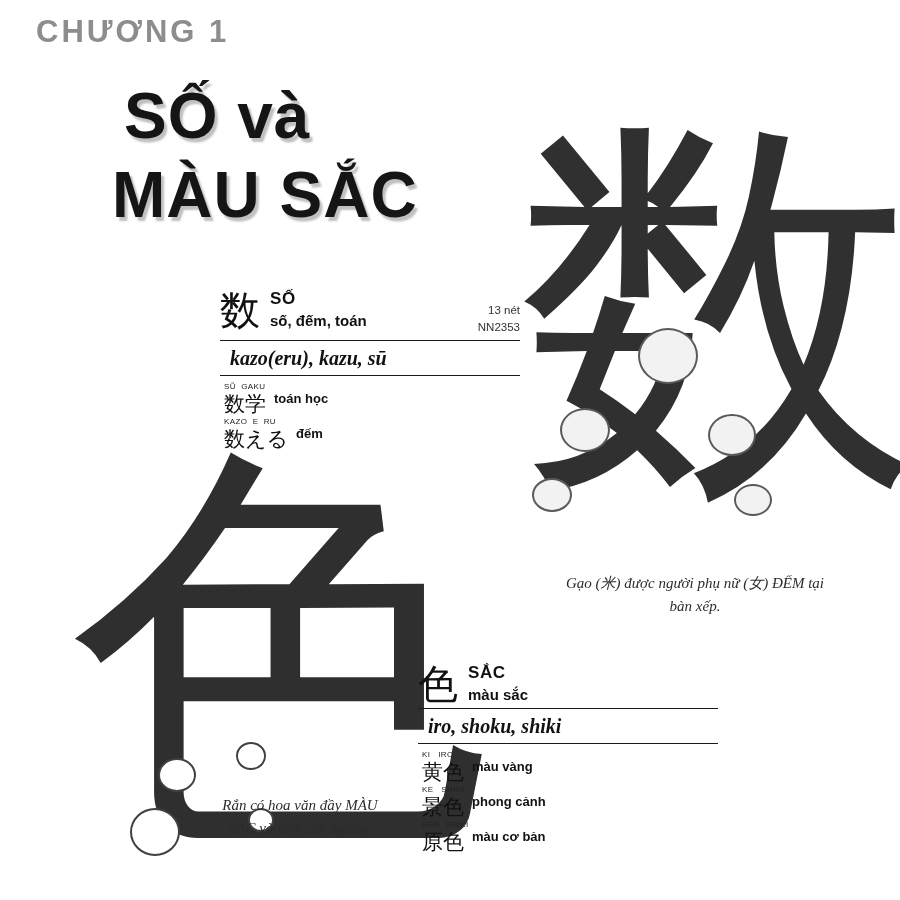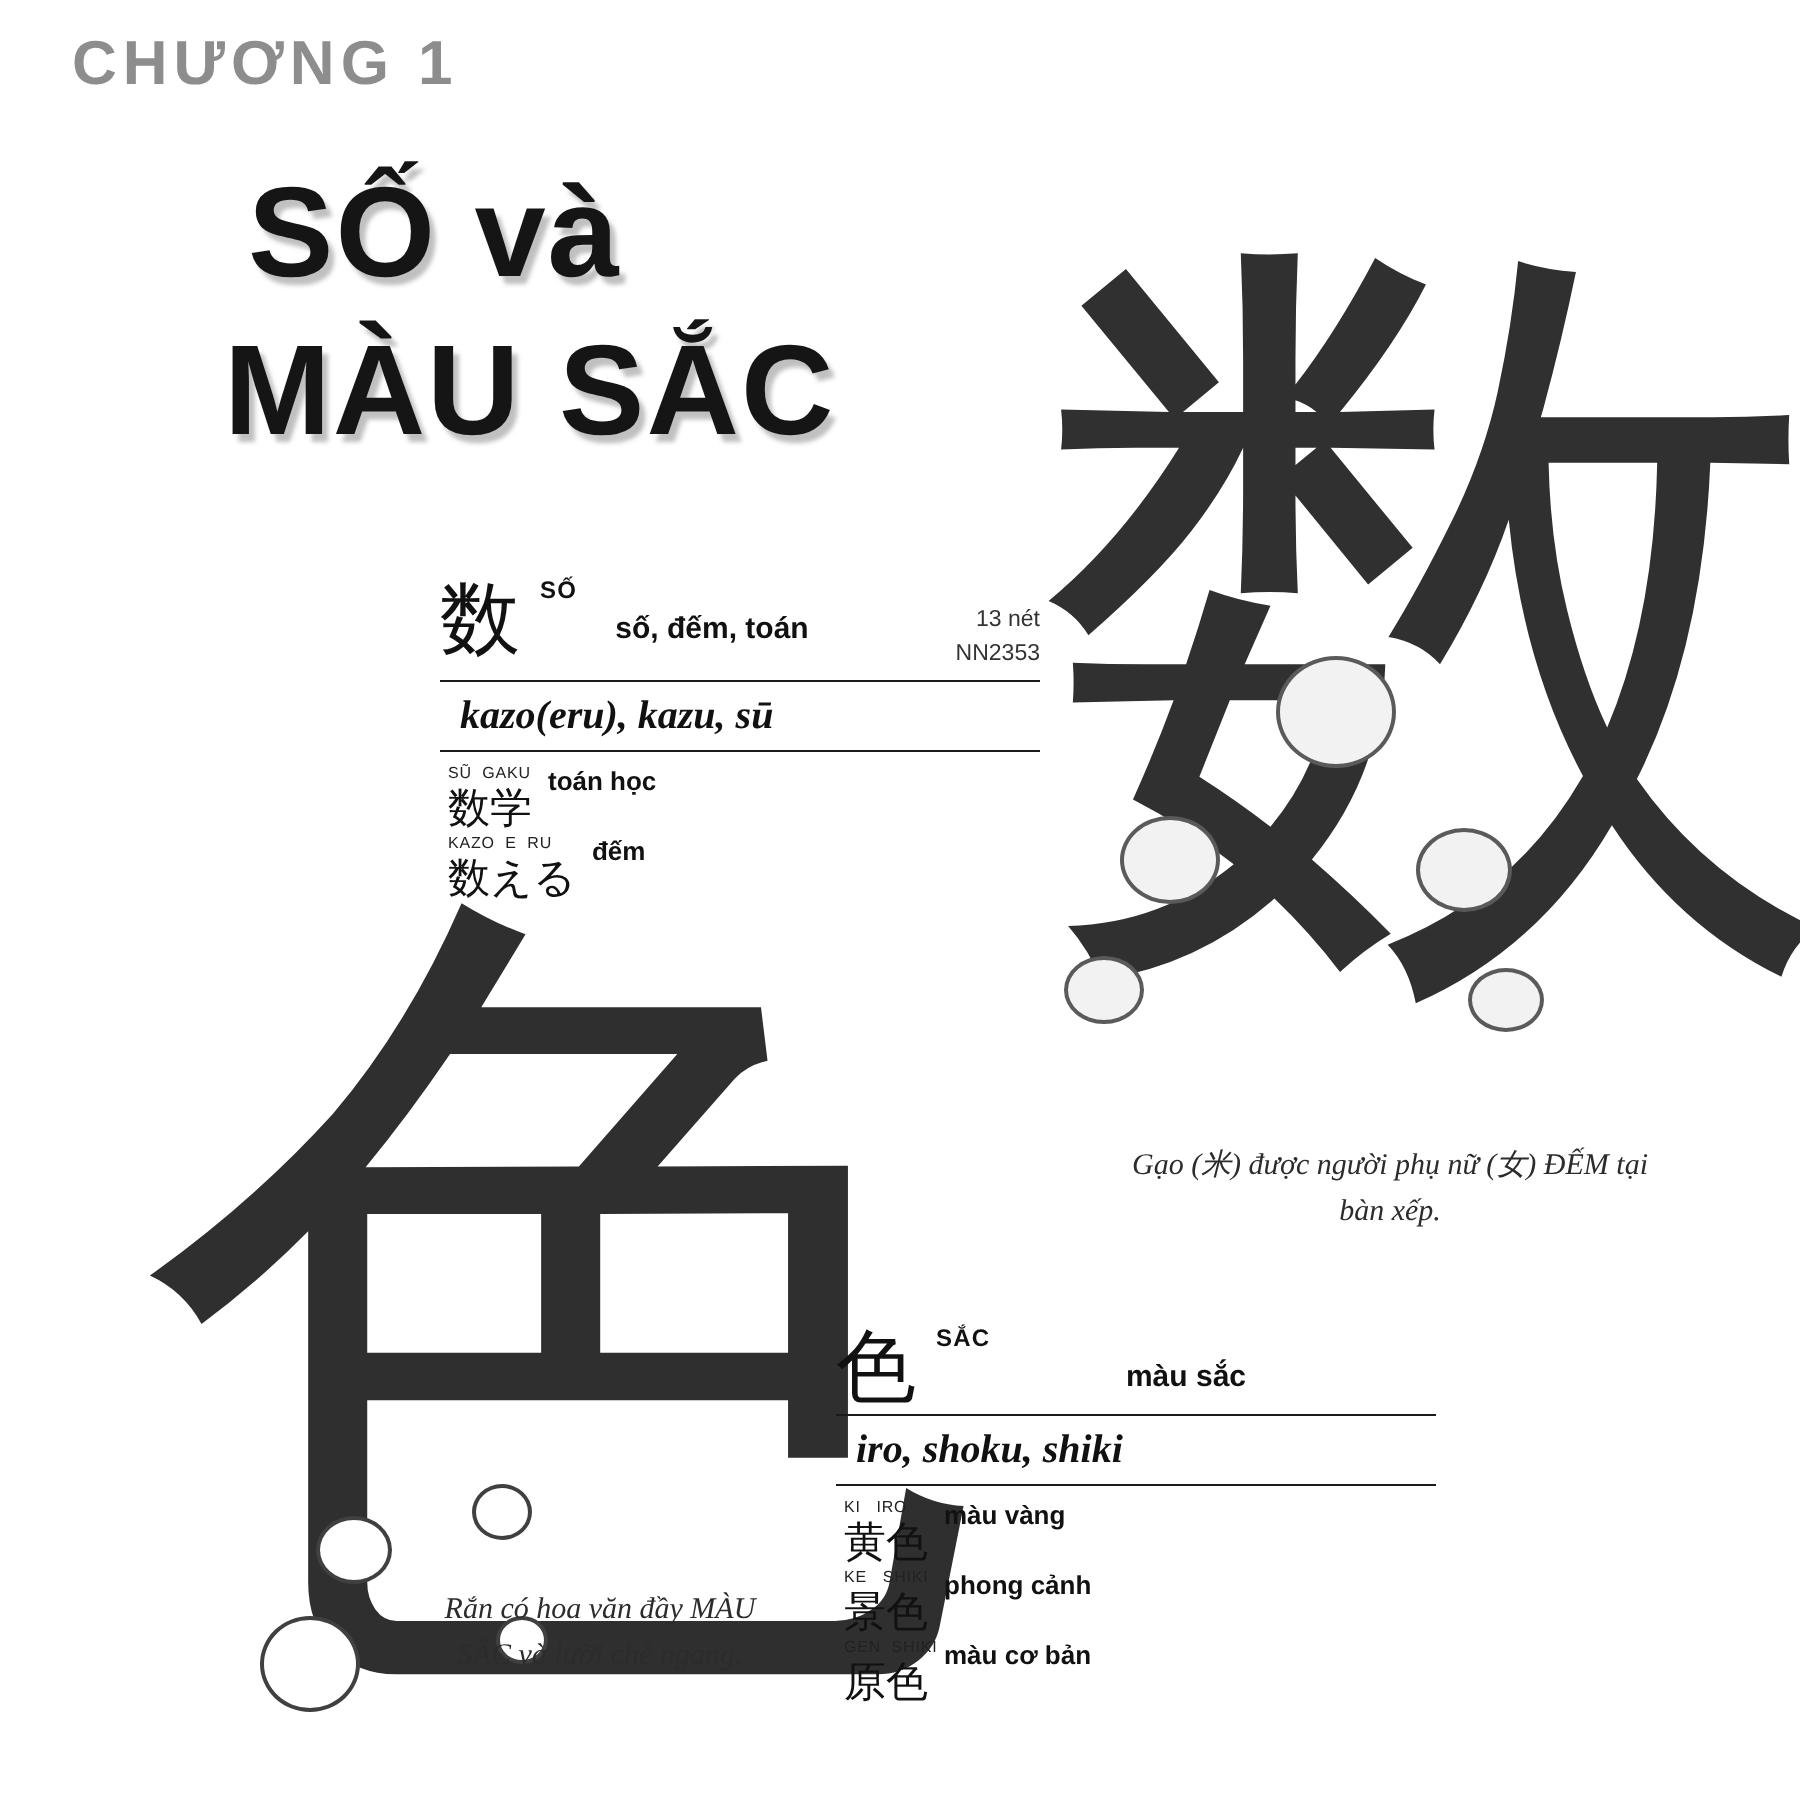--- a/index.html
+++ b/index.html
@@ -152,33 +152,32 @@
     font-size: 40px;
     line-height: 1;
     color: #111;
     margin-right: 10px;
     margin-top: 2px;
   }
   .entry-meanings {
     flex: 1;
   }
   .entry-romaji-top {
-    font-size: 12px;
+    font-size: 17px;
     font-weight: 700;
     letter-spacing: 0.6px;
     color: #111;
     line-height: 1.25;
   }
   .entry-gloss {
     font-size: 15px;
     font-weight: 700;
     color: #111;
     line-height: 1.3;
     margin-top: 2px;
-    text-align: center;
   }
   .entry-meta {
     width: 78px;
     text-align: right;
     font-size: 11.5px;
     color: #333;
     line-height: 1.5;
     padding-top: 14px;
   }
   .entry-meta .strokes { display: block; }
@@ -192,21 +191,21 @@
     color: #111;
     border-bottom: 1.4px solid #1a1a1a;
     padding: 6px 0 5px 10px;
   }
 
   .compounds {
     margin-top: 7px;
   }
   .cpd {
     display: flex;
-    align-items: flex-start;
+    align-items: center;
     margin-bottom: 3px;
     padding-left: 4px;
   }
   .cpd-word {
     position: relative;
     display: inline-block;
     font-family: "DejaVu Sans", sans-serif;
     font-size: 21px;
     line-height: 1;
     color: #111;

